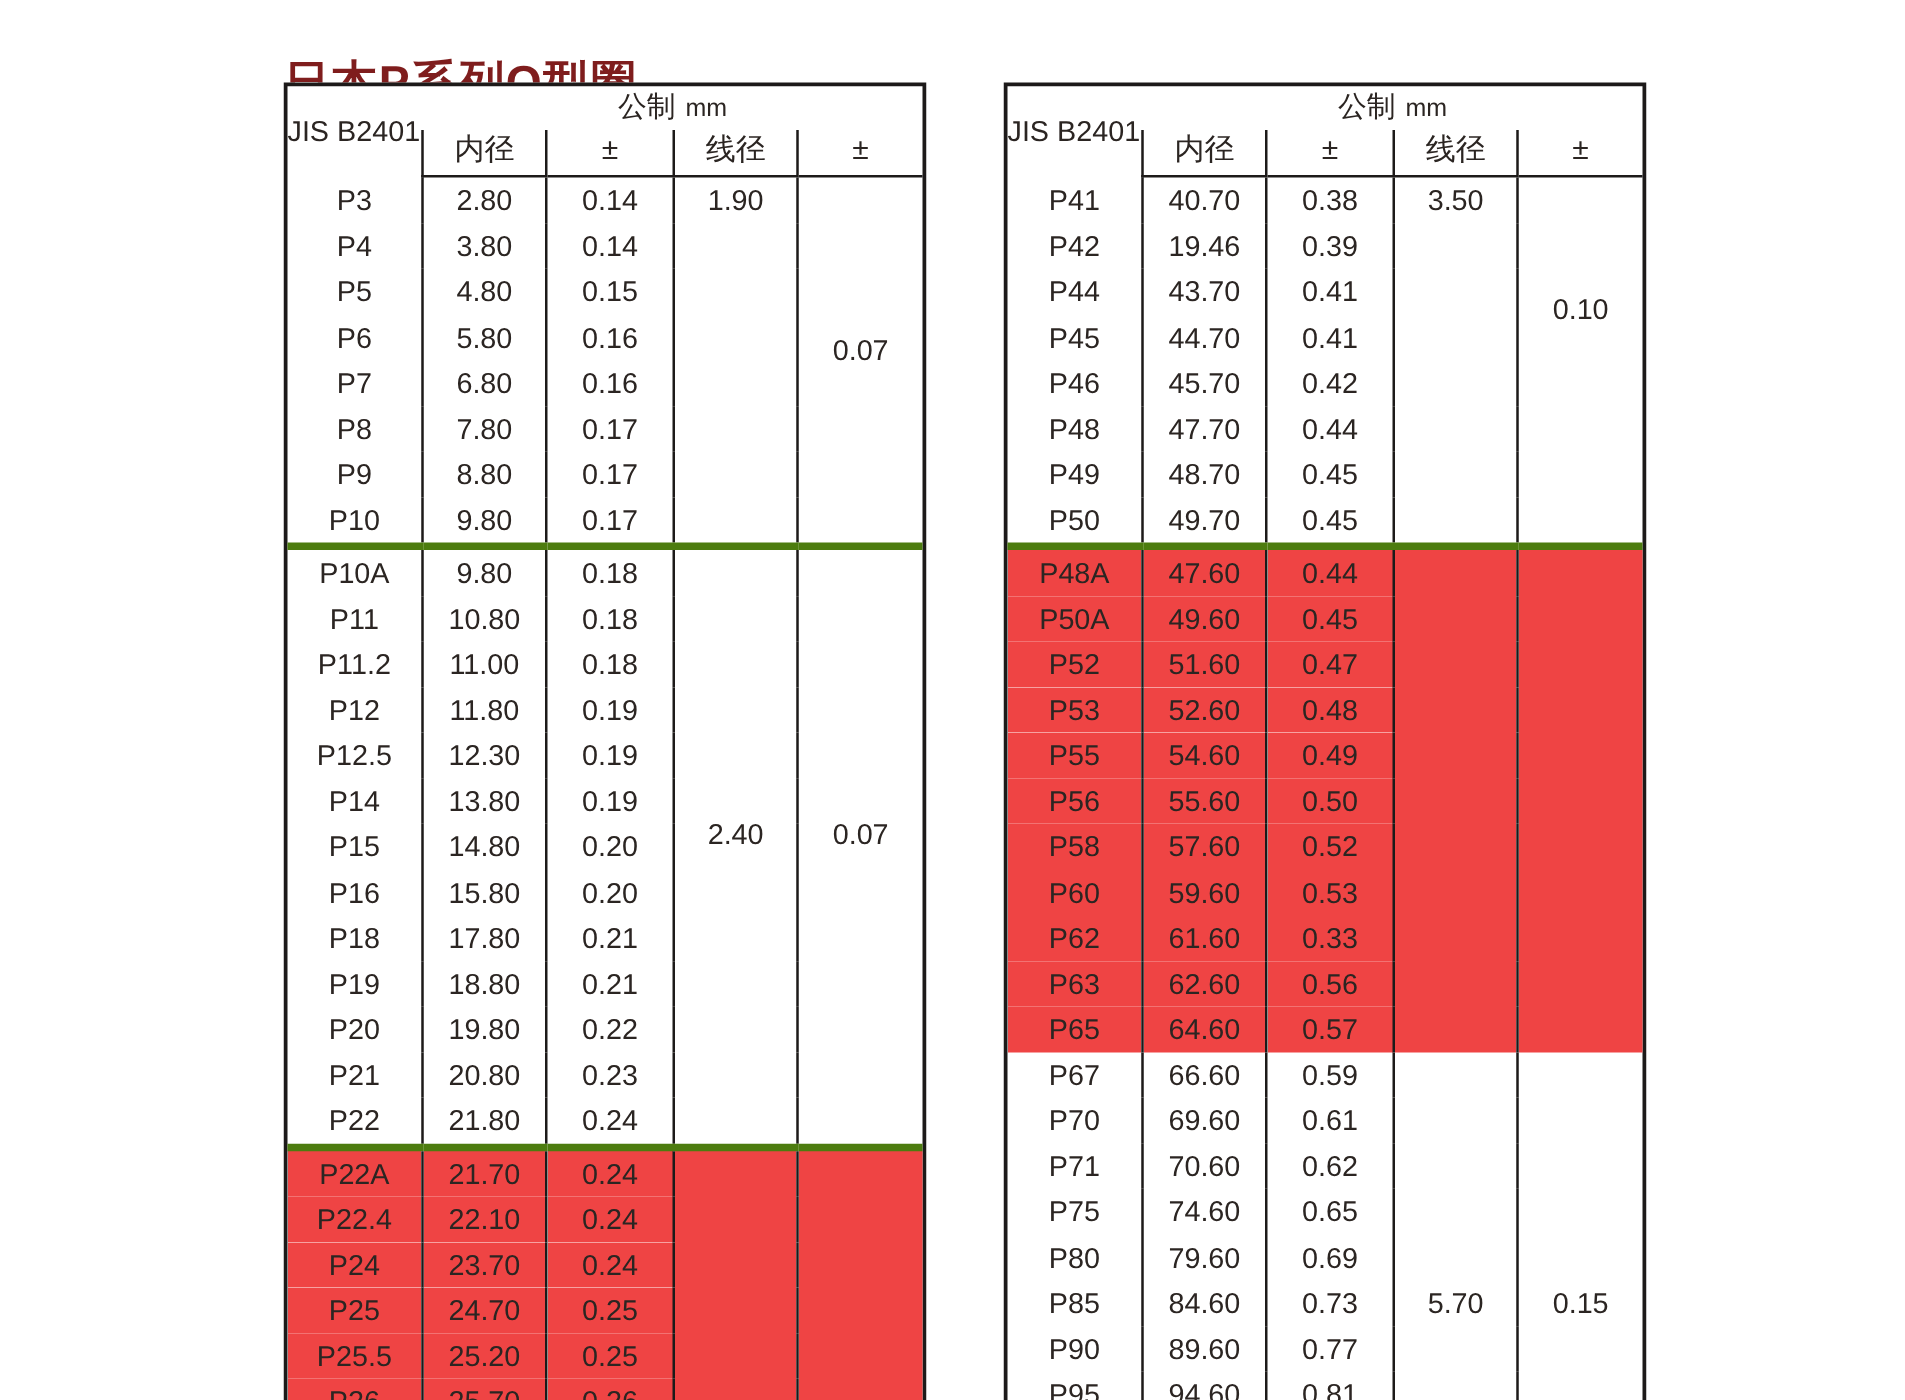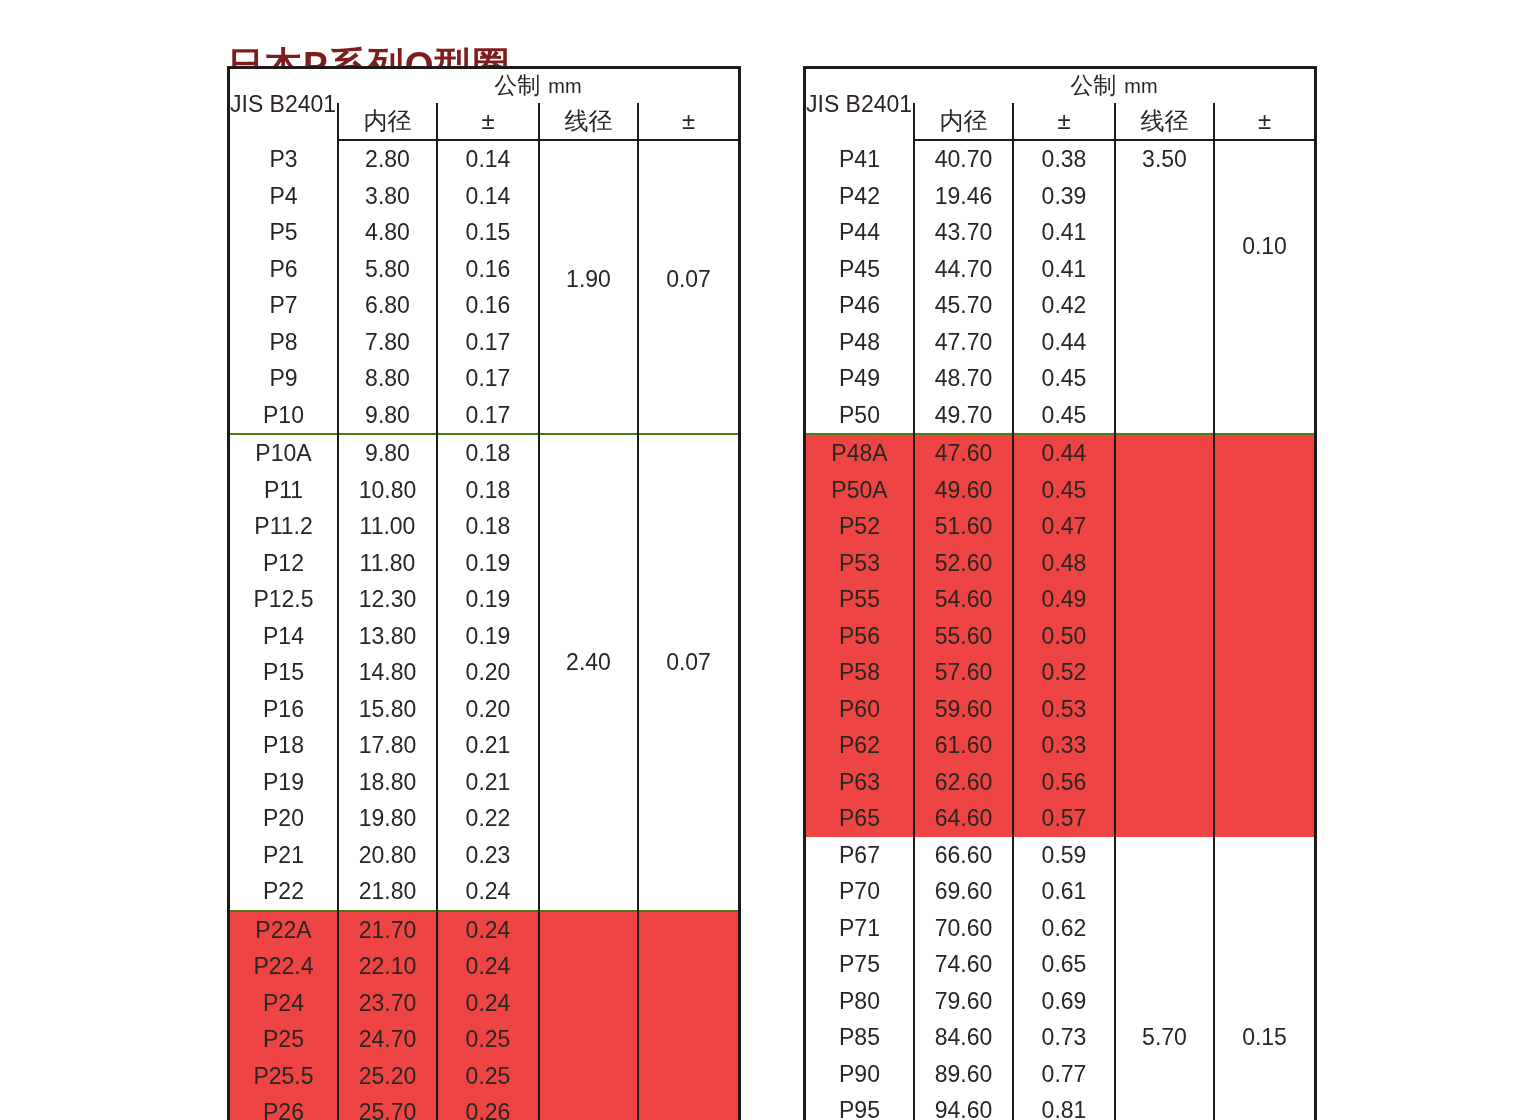--- a/index.html
+++ b/index.html
@@ -60,25 +60,26 @@
   td.h-metric {
     font-size: 24px;
     border-left: 2px solid #1d1a19;
     border-bottom: 2px solid #1d1a19;
     margin-top: 44px;
   }
   td.h-metric .unit { font-size: 20px; margin-left: 8px; }
   tr.hrow2 td {
     border-left: 2px solid #1d1a19;
     border-bottom: 2px solid #1d1a19;
+    font-family: Liberation Mono, monospace;
   }
   
   tr.brow { height: 36.5px; margin-top: 19px; }
   tr.brow td + td { border-left: 2px solid #1d1a19; }
-  tr.sec-line > td { border-top: 2px solid #4d7c0f; }
+  tr.sec-line > td { border-top: 6px solid #4d7c0f; }
   tr.hl > td { background: #ef4444; }
 </style>
 </head>
 <body>
 
 <div class="page-title">日本P系列O型圈</div>
 
 <div class="otable-wrap left">
   <table class="otable">
     <colgroup>
@@ -96,21 +97,21 @@
       <tr class="hrow2">
         <td>内径</td>
         <td>±</td>
         <td>线径</td>
         <td>±</td>
       </tr>
     <tr class="brow">
           <td>P3</td>
           <td>2.80</td>
           <td>0.14</td>
-          <td rowspan="8" style="vertical-align: top; padding-top: 120px;">1.90</td>
+          <td rowspan="8" style="vertical-align: top; ">1.90</td>
           <td rowspan="8" style="vertical-align: top; padding-top: 120px;">0.07</td>
         </tr>
         <tr class="brow">
           <td>P4</td>
           <td>3.80</td>
           <td>0.14</td>
         </tr>
         <tr class="brow">
           <td>P5</td>
           <td>4.80</td>

